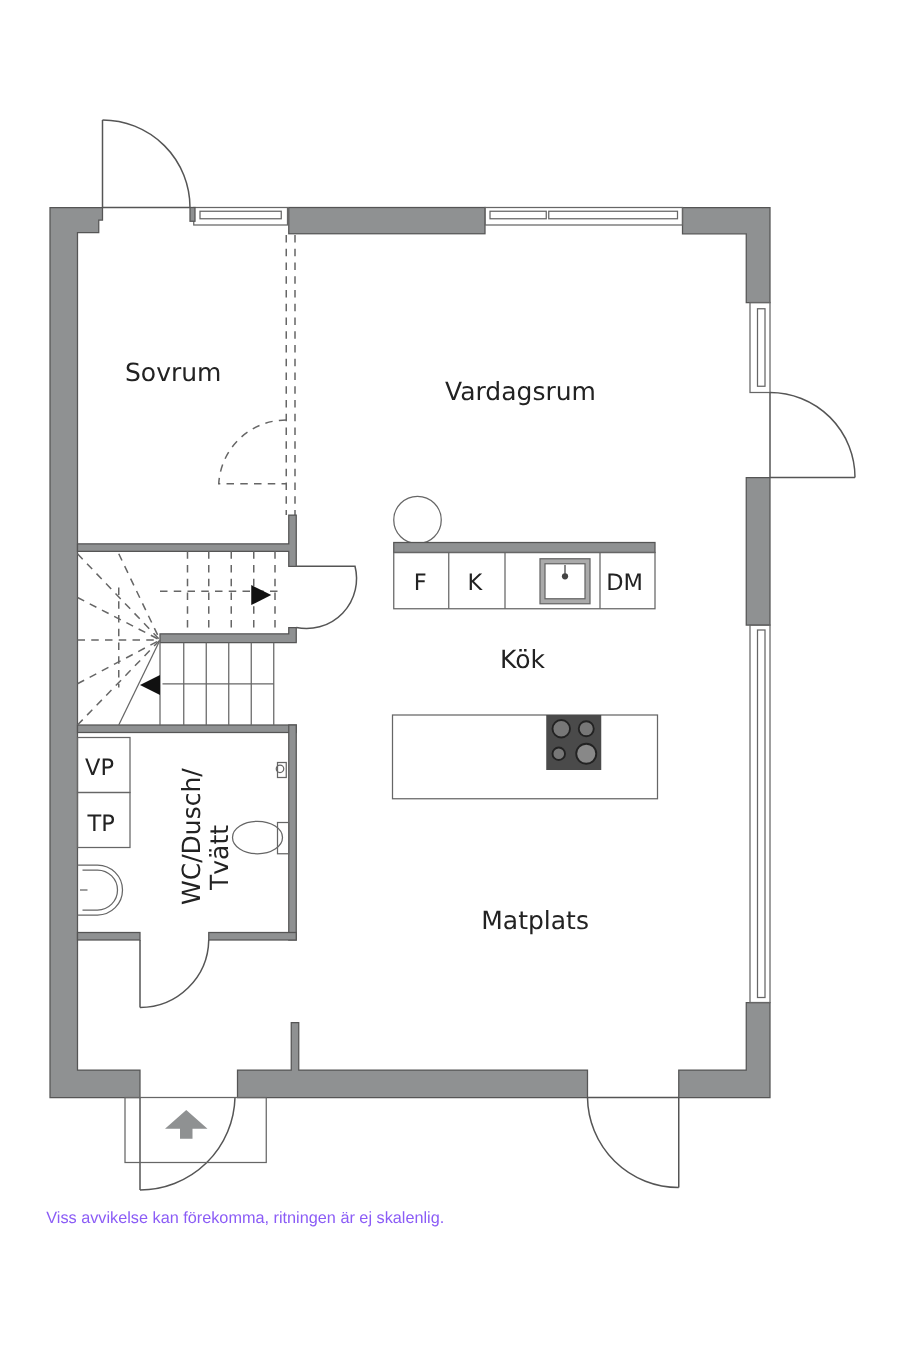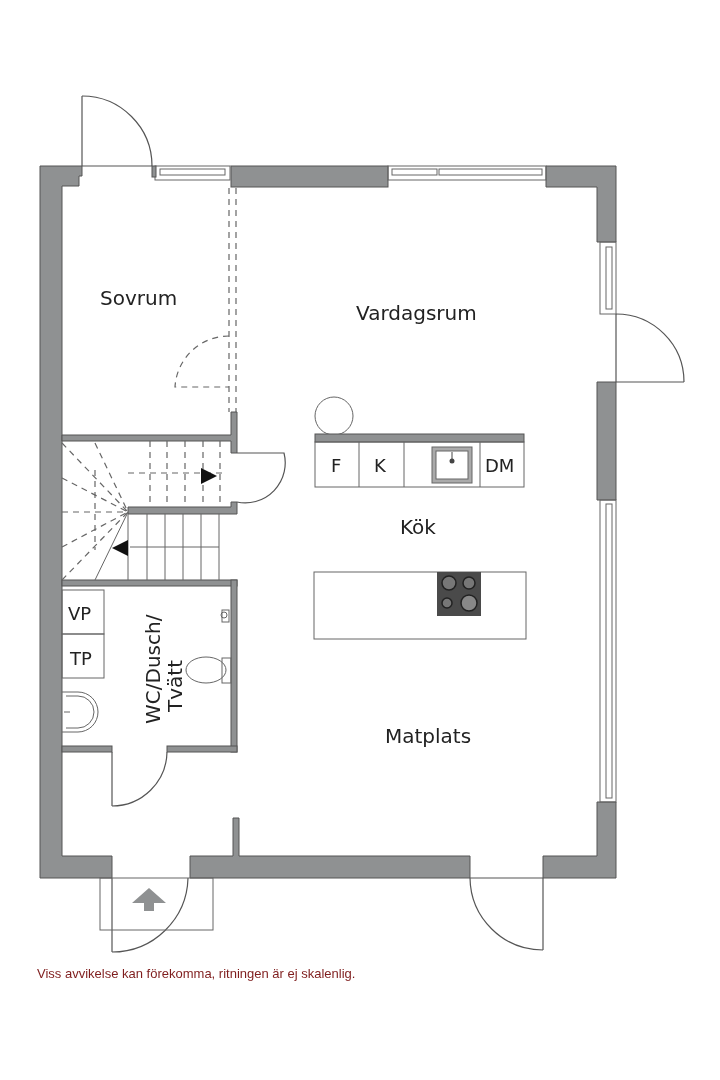--- a/index.html
+++ b/index.html
@@ -4,21 +4,21 @@
 <style>
   html, body { margin:0; padding:0; background:#ffffff; }
   body { width:720px; height:1080px; position:relative; overflow:hidden; font-family:"DejaVu Sans", sans-serif; }
   svg#plan { position:absolute; left:0; top:0; }
   .wall { fill:#8f9192; stroke:#555; stroke-width:1; }
   .line { fill:none; stroke:#555; stroke-width:1.2; }
   .thin { fill:none; stroke:#666; stroke-width:1; }
   .dash { fill:none; stroke:#666; stroke-width:1.2; stroke-dasharray:6 5; }
   .room-label { font-family:"DejaVu Sans", sans-serif; font-size:20px; fill:#222; }
   .fix-label { font-family:"DejaVu Sans", sans-serif; font-size:18px; fill:#222; }
-  .disclaimer { position:absolute; left:37px; top:966px; font-family:"Liberation Sans", sans-serif; font-size:13px; color:#7f1d1d; }
+  .disclaimer { position:absolute; left:37px; top:966px; font-family:"Liberation Sans", sans-serif; font-size:13px; color:#8b5cf6; }
 </style>
 </head>
 <body>
 
 <svg id="plan" width="720" height="1080" viewBox="0 0 720 1080" xmlns="http://www.w3.org/2000/svg">
 
   <g>
 
     <path class="wall" d="M40,166 L82,166 L82,176 L79,176 L79,186 L62,186 L62,856 L112,856 L112,878 L40,878 Z"></path>
 

